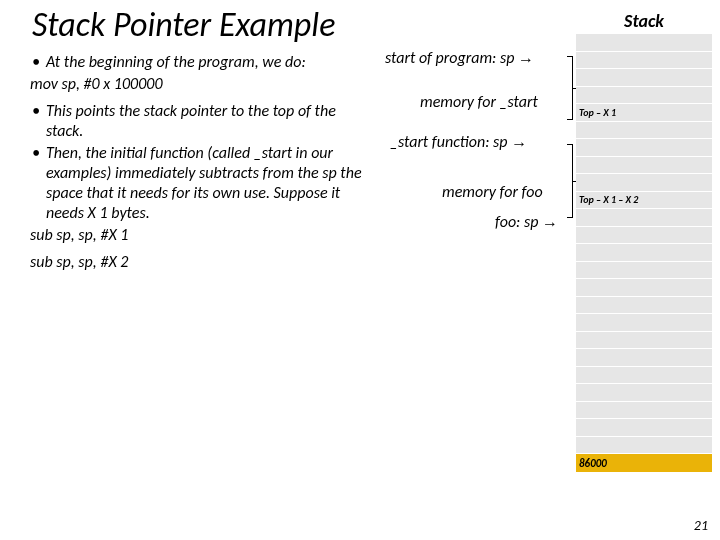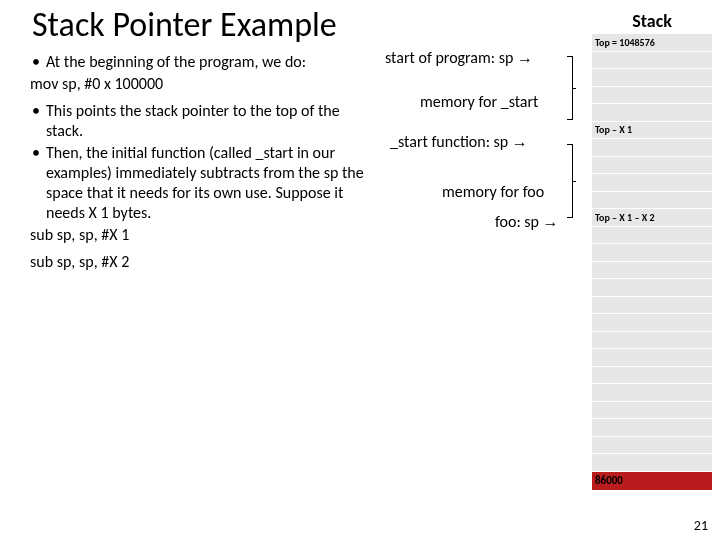--- a/index.html
+++ b/index.html
@@ -1,32 +1,32 @@
 <!DOCTYPE html>
 <html><head>
 <meta charset="utf-8">
 <style>
   * { box-sizing: border-box; margin: 0; padding: 0; }
   html, body { width: 720px; height: 540px; font-family: Calibri, Arial, sans-serif; background: #fff; color: #000; }
-  .slide { position: relative; width: 720px; height: 540px; padding: 0; }
+  .slide { position: relative; width: 720px; height: 540px; padding: 0; font-style: italic; }
   .title { font-size: 34px; font-weight: 400; padding: 4px 0 2px 32px; }
   .content-area { position: absolute; left: 0; top: 50px; width: 580px; padding-left: 28px; }
   ul.bullets { list-style: none; padding: 0; margin: 0; }
   ul.bullets > li { position: relative; padding-left: 18px; font-size: 16px; line-height: 1.25; margin: 2px 0; }
   ul.bullets > li::before { content: "•"; position: absolute; left: 4px; }
   .code { font-size: 16px; padding-left: 2px; margin: 1px 0 8px 0; }
   .para-group { margin-top: 6px; }
   .long-list li { width: 340px; }
 
-  .stack-wrap { position: absolute; right: 8px; top: 10px; width: 120px; }
+  .stack-wrap { position: absolute; right: 8px; top: 10px; width: 136px; }
   .stack-title { text-align: center; font-weight: 700; font-size: 18px; margin-bottom: 2px; }
   .stack-col { display: flex; flex-direction: column; width: 100%; }
   .cell { height: 17.5px; background: #e6e6e6; border-bottom: 1px solid #fff; font-size: 10px; font-weight: 700; display: flex; align-items: center; padding-left: 3px; white-space: nowrap; }
   .nolabel { background: #e6e6e6; }
-  .bottom-label { height: 18px; font-size: 11px; font-weight: 700; padding-left: 3px; display:flex; align-items:center; background:#b91c1c;}
+  .bottom-label { height: 18px; font-size: 11px; font-weight: 700; padding-left: 3px; display:flex; align-items:center; background:#eab308;}
 
   .annot { position: absolute; font-size: 16px; white-space: nowrap; }
   .annot .arrow { font-family: Arial, sans-serif; }
   .page-num { position: absolute; right: 12px; bottom: 6px; font-size: 14px; }
 
   
   .bracket { position: absolute; border-right: 1px solid #000; }
   .bracket::before, .bracket::after { content:""; position:absolute; right:0; width:5px; height:1px; background:#000; }
   .bracket::before { top:0; }
   .bracket::after { bottom:0; }
@@ -47,21 +47,20 @@
       <li>This points the stack pointer to the top of the stack.</li>
       <li>Then, the initial function (called _start in our examples) immediately subtracts from the sp the space that it needs for its own use. Suppose it needs X 1 bytes.</li>
     </ul>
     <div class="code">sub sp, sp, #X 1</div>
     <div class="code">sub sp, sp, #X 2</div>
   </div>
 
   <div class="stack-wrap">
     <div class="stack-title">Stack</div>
     <div class="stack-col">
-      <div class="cell">Top = 1048576</div>
       <div class="cell nolabel"></div>
       <div class="cell nolabel"></div>
       <div class="cell nolabel"></div>
       <div class="cell nolabel"></div>
       <div class="cell">Top – X 1</div>
       <div class="cell nolabel"></div>
       <div class="cell nolabel"></div>
       <div class="cell nolabel"></div>
       <div class="cell nolabel"></div>
       <div class="cell">Top – X 1 – X 2</div>

